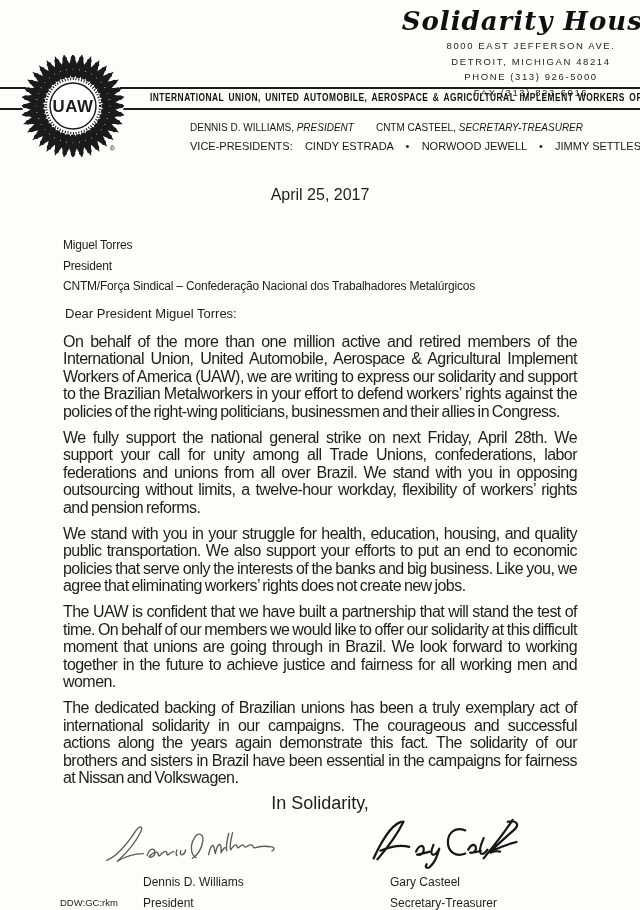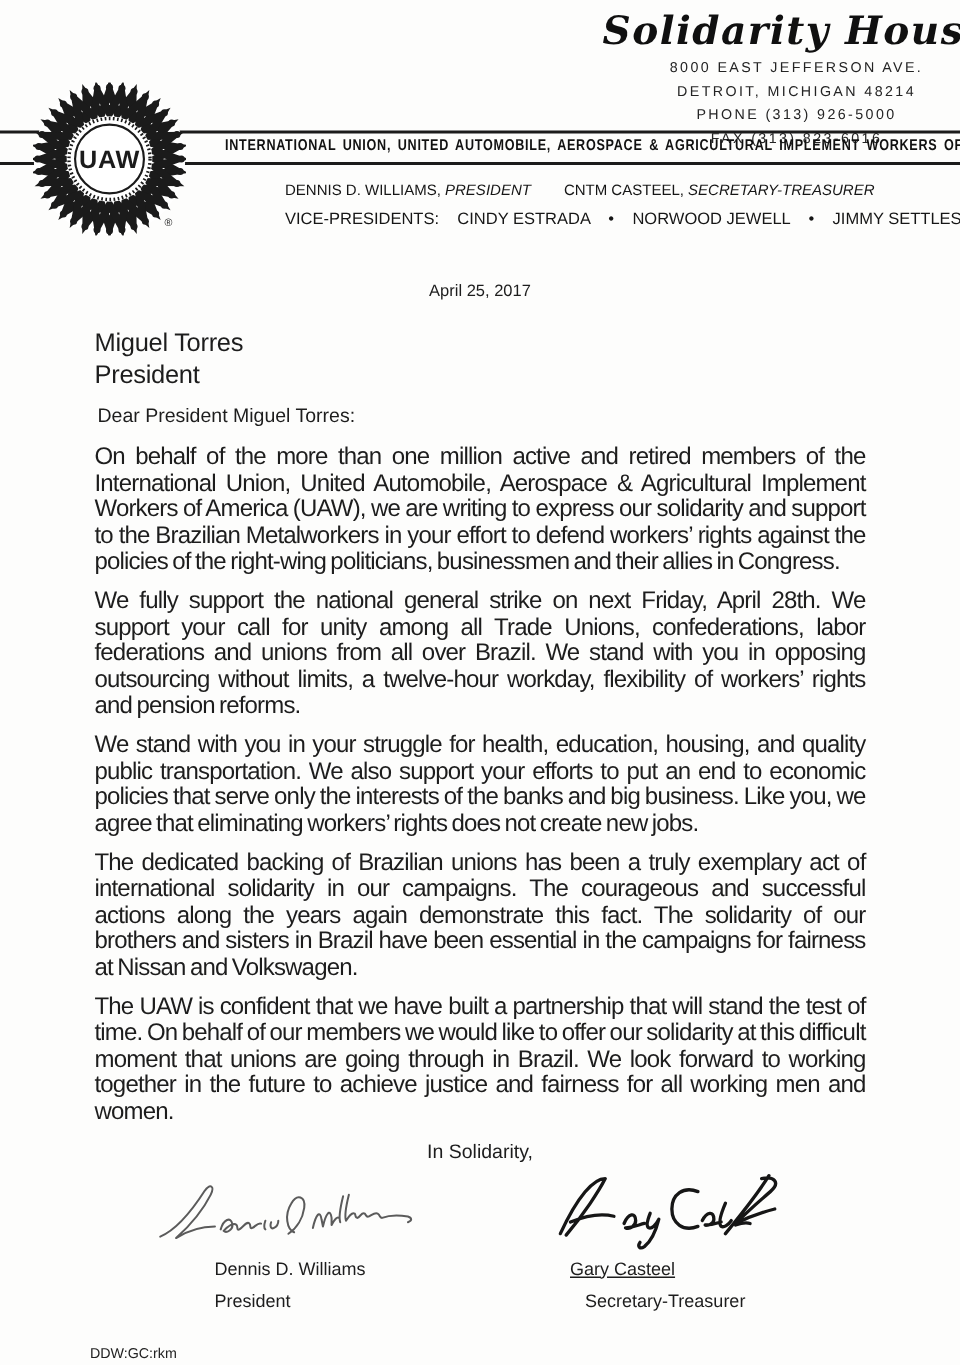--- a/index.html
+++ b/index.html
@@ -23,34 +23,34 @@
           transform:scaleX(.8);transform-origin:left center;}
 
   .officers{position:absolute;left:190px;top:122px;font-size:10px;color:#161616;}
   .off-line{white-space:pre;}
   .off-line + .off-line{margin-top:7px;font-size:11px;}
   .off-line .it{font-style:italic;}
   .gap{display:inline-block;width:22px;}
 
   
   .letter{position:absolute;left:63px;top:186px;width:514px;}
-  .date{font-size:11px;line-height:17px;text-align:center;margin:0 0 16px;}
-  .recipient{font-size:17px;line-height:20.5px;letter-spacing:-.2px;margin:0 0 8px;}
+  .date{font-size:16px;line-height:17px;text-align:center;margin:0 0 32px;}
+  .recipient{font-size:12px;line-height:20.5px;letter-spacing:-.2px;margin:0 0 8px;}
   .salutation{font-size:13px;line-height:17px;margin:0 2px 11px;}
   .letter p{font-size:16px;line-height:17.5px;letter-spacing:-.55px;word-spacing:-1px;
             text-align:justify;margin:0 0 8.5px;}
-  .closing{font-size:13px;line-height:17px;text-align:center;margin:0 0 0;}
+  .closing{font-size:18px;line-height:17px;text-align:center;margin:0 0 0;}
 
   .signatures{position:relative;height:104px;margin-top:8px;}
   .sig-svg{position:absolute;}
   .sig1{left:38px;top:2px;width:195px;height:48px;}
   .sig2{left:300px;top:-6px;width:165px;height:56px;}
   .sig-text{position:absolute;font-size:12px;line-height:21px;}
   .n1{left:80px;top:52px;}  .t1{left:80px;top:73px;}
-  .n2{left:317px;top:52px;text-decoration:underline;} .t2{left:327px;top:73px;}
+  .n2{left:327px;top:52px;} .t2{left:327px;top:73px;}
 
   
   .footnote{position:absolute;left:60px;top:896px;font-size:9.5px;line-height:13px;color:#222;}
 </style>
 </head>
 <body>
 
 <div class="page">
 
   <div class="letterhead">
@@ -115,29 +115,30 @@
     <div class="off-line"><span>DENNIS D. WILLIAMS,</span> <span class="it">PRESIDENT</span><span class="gap"></span><span>CNTM CASTEEL,</span> <span class="it">SECRETARY-TREASURER</span></div>
     <div class="off-line">VICE-PRESIDENTS:    CINDY ESTRADA    •    NORWOOD JEWELL    •    JIMMY SETTLES</div>
   </div>
 
   <div class="letter">
     <div class="date">April 25, 2017</div>
 
     <div class="recipient">
       <div>Miguel Torres</div>
       <div>President</div>
+      <div>CNTM/Força Sindical – Confederação Nacional dos Trabalhadores Metalúrgicos</div>
     </div>
 
     <div class="salutation">Dear President Miguel Torres:</div>
 
     <p>On behalf of the more than one million active and retired members of the International Union, United Automobile, Aerospace &amp; Agricultural Implement Workers of America (UAW), we are writing to express our solidarity and support to the Brazilian Metalworkers in your effort to defend workers’ rights against the policies of the right-wing politicians, businessmen and their allies in Congress.</p>
     <p>We fully support the national general strike on next Friday, April 28th. We support your call for unity among all Trade Unions, confederations, labor federations and unions from all over Brazil. We stand with you in opposing outsourcing without limits, a twelve-hour workday, flexibility of workers’ rights and pension reforms.</p>
     <p>We stand with you in your struggle for health, education, housing, and quality public transportation. We also support your efforts to put an end to economic policies that serve only the interests of the banks and big business. Like you, we agree that eliminating workers’ rights does not create new jobs.</p>
+    <p>The UAW is confident that we have built a partnership that will stand the test of time. On behalf of our members we would like to offer our solidarity at this difficult moment that unions are going through in Brazil. We look forward to working together in the future to achieve justice and fairness for all working men and women.</p>
     <p>The dedicated backing of Brazilian unions has been a truly exemplary act of international solidarity in our campaigns. The courageous and successful actions along the years again demonstrate this fact. The solidarity of our brothers and sisters in Brazil have been essential in the campaigns for fairness at Nissan and Volkswagen.</p>
-    <p>The UAW is confident that we have built a partnership that will stand the test of time. On behalf of our members we would like to offer our solidarity at this difficult moment that unions are going through in Brazil. We look forward to working together in the future to achieve justice and fairness for all working men and women.</p>
 
     <div class="closing">In Solidarity,</div>
 
     <div class="signatures">
 
       <svg class="sig-svg sig1" viewBox="0 0 195 50">
         <g fill="none" stroke="#5b5b5b" stroke-width="1.4" stroke-linecap="round" stroke-linejoin="round">
           <path d="M2,40 C14,35 24,22 33,8 C37,3 40,5 37,11 C32,21 23,32 13,41 C21,36 31,33 40,33"></path>
           <path d="M44,35 c2,-7 7,-9 8,-4 c1,4 -4,7 -6,5 c3,-3 7,-6 9,-4 c1,1 0,4 2,3 c3,-2 5,-6 7,-4 c1,1 0,4 2,3 c2,-1 4,-4 6,-3 m3,-2 c-1,3 -1,5 0,6 m4,-5 c-1,3 0,5 2,4 c2,-1 3,-3 3,-5"></path>
           <path d="M95,37 C90,35 88,25 93,17 C97,10 103,12 102,20 C101,27 97,34 91,38"></path>

